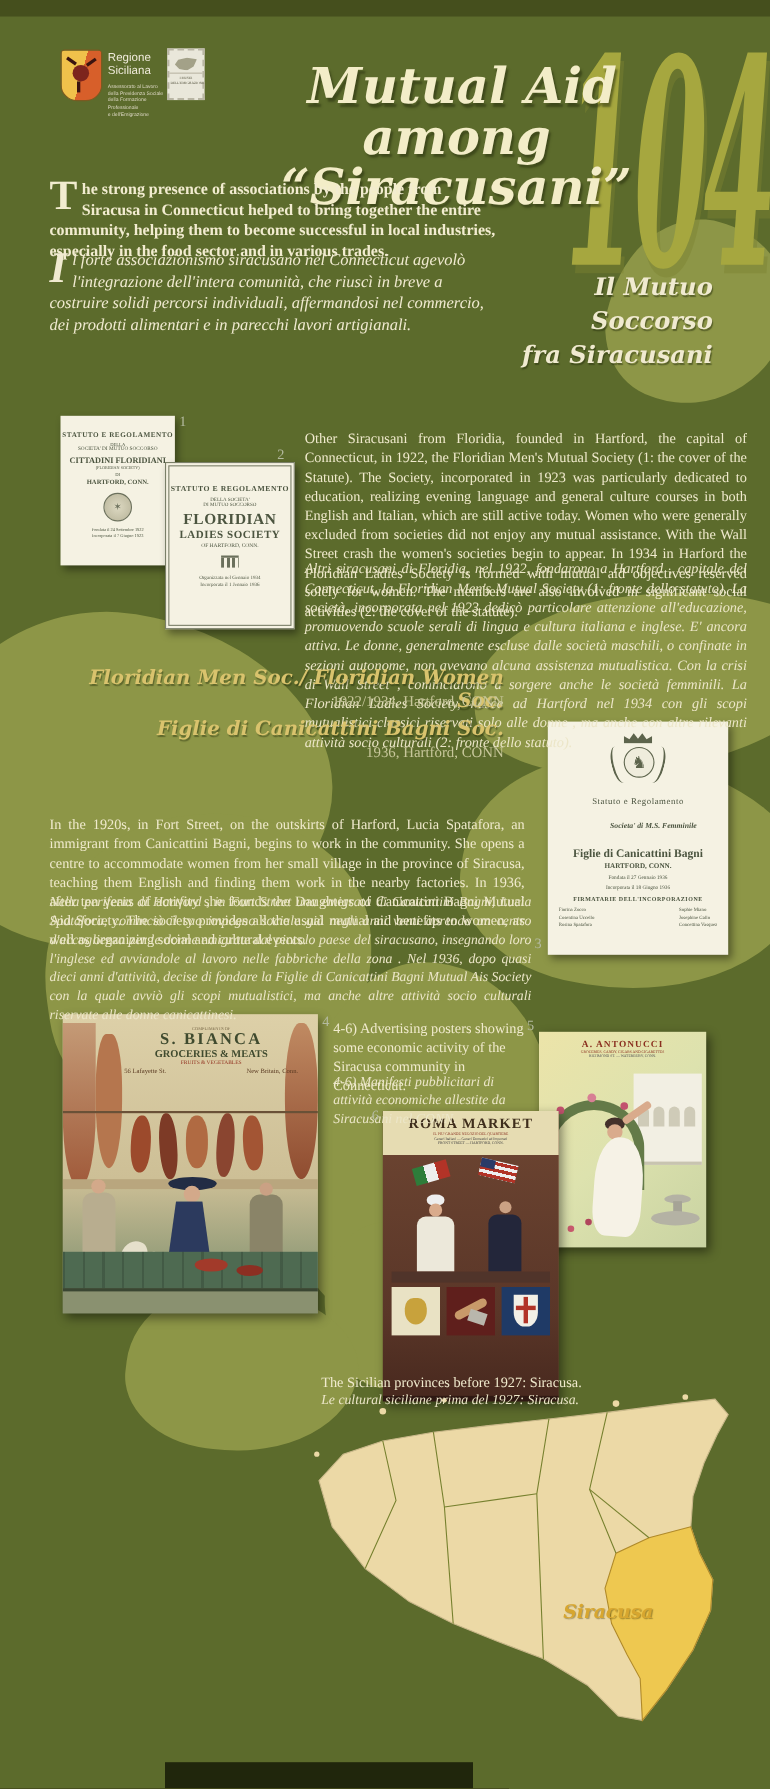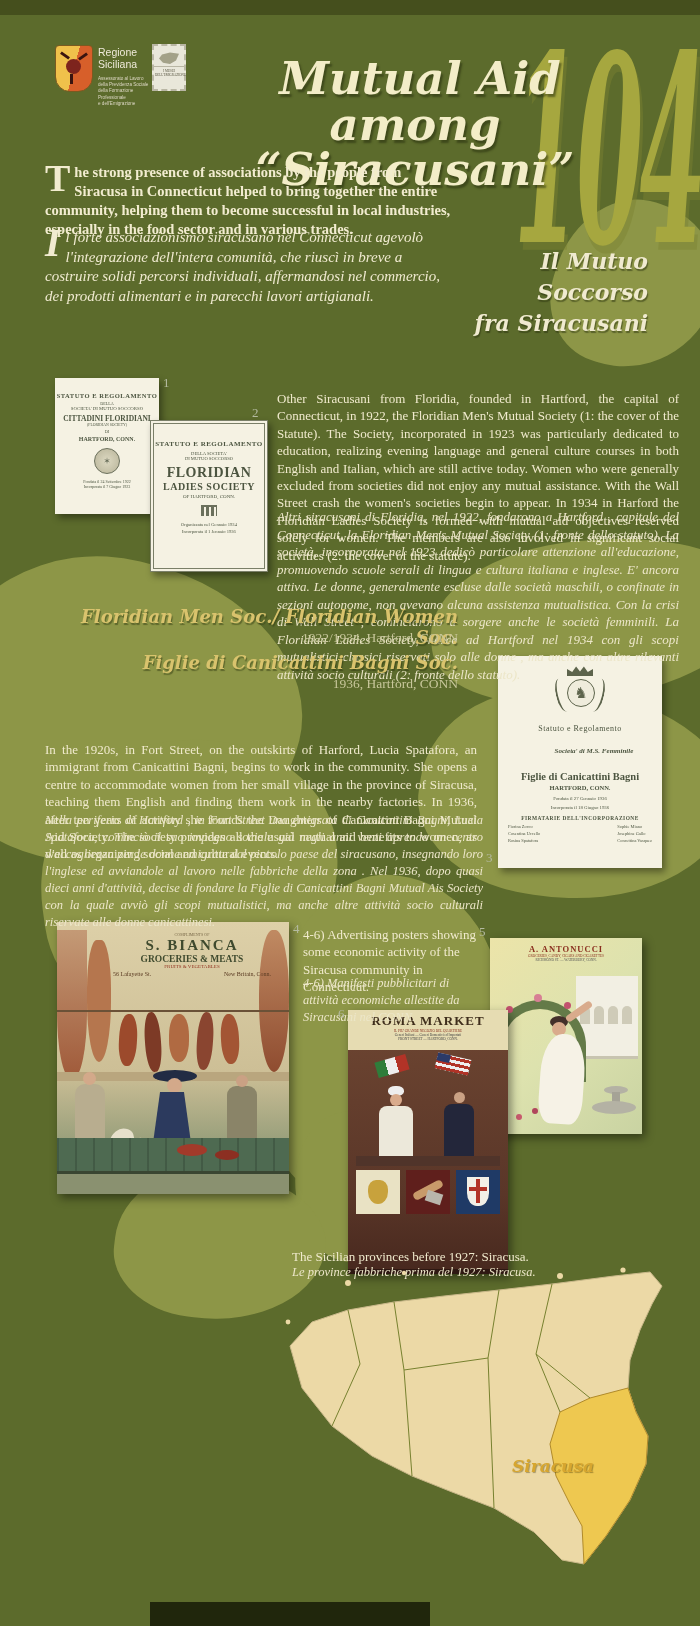--- a/index.html
+++ b/index.html
@@ -278,21 +278,21 @@
     <div style="position:absolute;left:108px;top:160px;width:44px;height:44px;background:#1f3a66;">
       <div style="position:absolute;left:11px;top:7px;width:22px;height:29px;background:#f2efe6;border-radius:0 0 45% 45%;"></div>
       <div style="position:absolute;left:20px;top:9px;width:4px;height:24px;background:#b23327;"></div>
       <div style="position:absolute;left:13px;top:17px;width:18px;height:4px;background:#b23327;"></div>
     </div>
     <div style="position:absolute;left:0;bottom:0;width:100%;height:5px;background:#2e1812;"></div>
   </div>
   <div class="fignum" style="left:338px;top:1006px;">6</div>
 
   <div class="body-en" style="left:292px;top:1248px;width:260px;text-align:left;z-index:5;">The Sicilian provinces before 1927: Siracusa.</div>
-  <div class="body-it" style="left:292px;top:1264px;width:270px;text-align:left;z-index:5;">Le province fabbriche prima del 1927: Siracusa.</div>
+  <div class="body-it" style="left:292px;top:1264px;width:270px;text-align:left;z-index:5;">Le cultural siciliane prima del 1927: Siracusa.</div>
 
   <div class="abs" style="left:284px;top:1260px;width:386px;height:336px;z-index:2;">
     <svg width="386" height="336" viewBox="0 0 386 336">
       <circle cx="64" cy="23" r="3" fill="#ecd9a6"></circle>
       <circle cx="276" cy="16" r="3" fill="#ecd9a6"></circle>
       <circle cx="339" cy="10" r="2.6" fill="#ecd9a6"></circle>
       <circle cx="120" cy="13" r="2.2" fill="#ecd9a6"></circle>
       <circle cx="4" cy="62" r="2.4" fill="#ecd9a6"></circle>
       <polygon points="6,86 28,62 64,50 110,42 160,36 215,30 268,24 330,16 366,12 378,26 368,44 356,70 346,100 344,128 352,152 364,176 362,204 346,240 322,276 300,304 278,300 250,272 210,248 168,232 128,216 88,196 48,166 18,128" fill="#ecd9a6" stroke="#c9b88a" stroke-width="1"></polygon>
       <polygon points="344,128 306,138 276,152 266,184 272,216 286,244 298,266 300,304 322,276 346,240 362,204 364,176 352,152" fill="#eec850" stroke="#b08a2a" stroke-width="1"></polygon>

